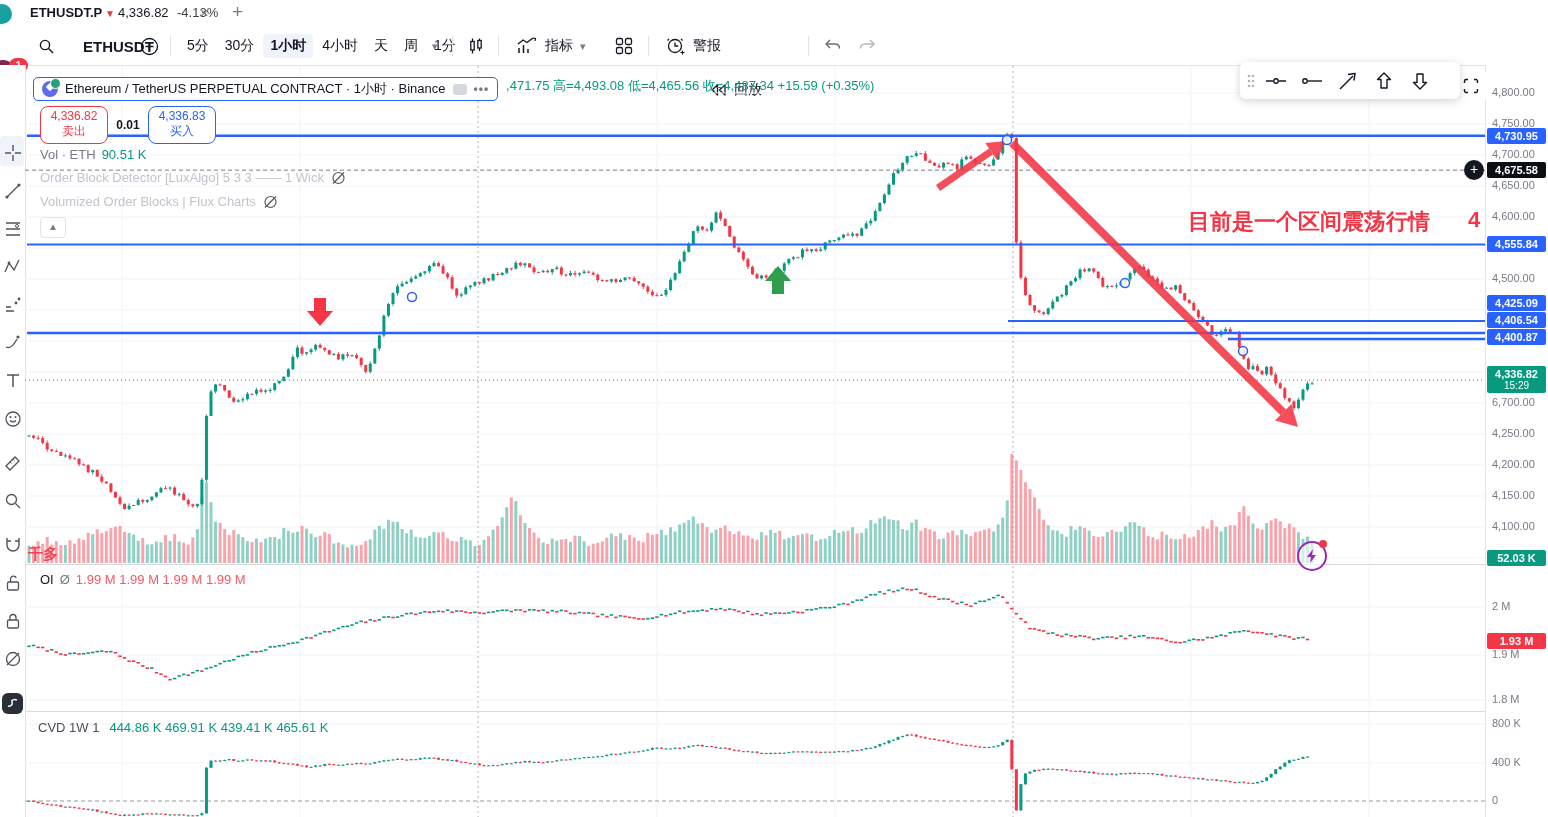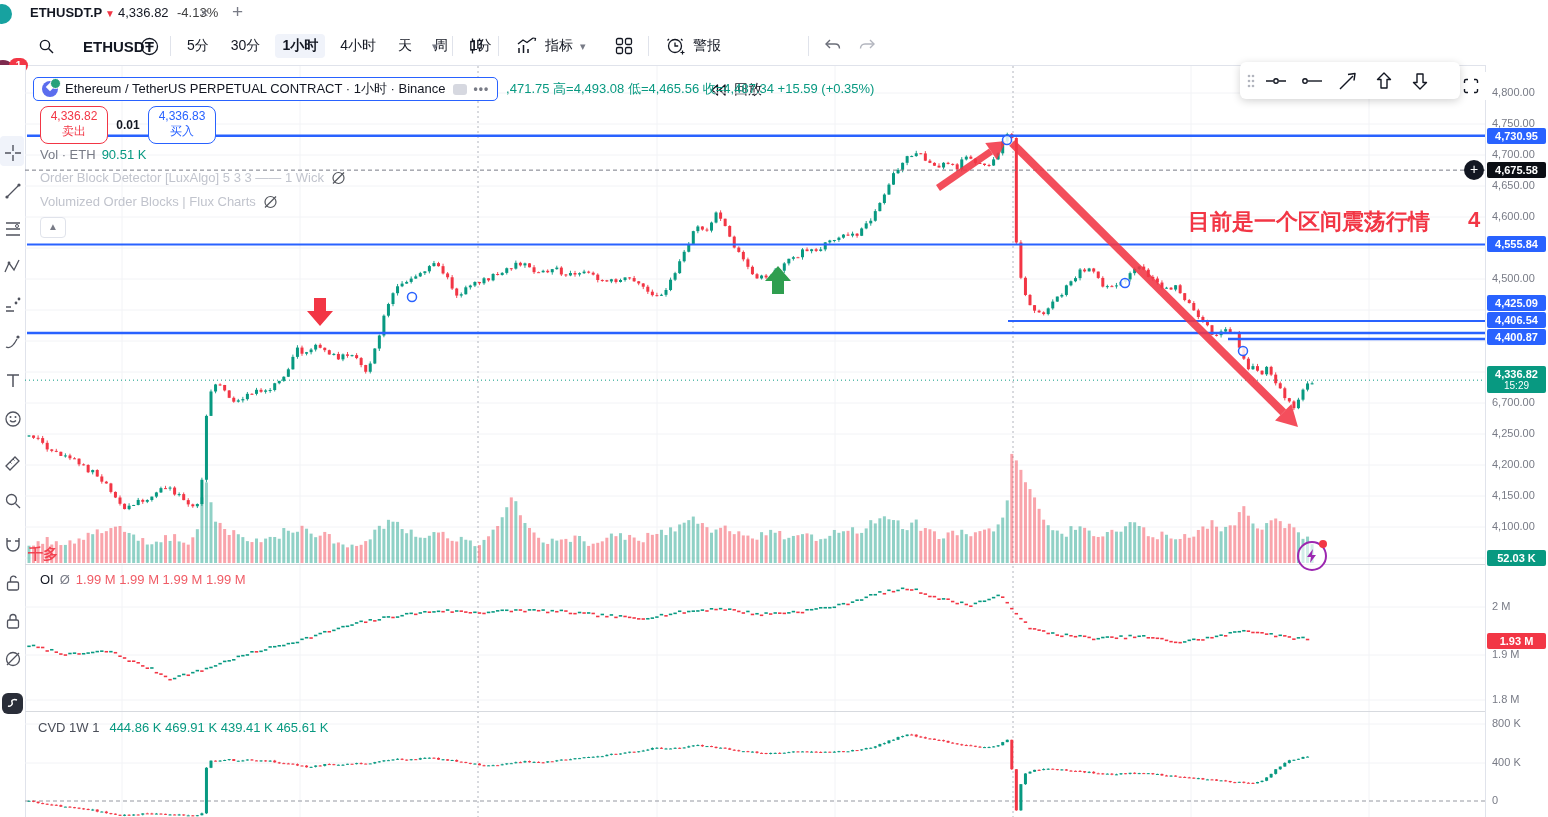--- a/index.html
+++ b/index.html
@@ -25,21 +25,21 @@
   .tool{position:absolute;left:3px;width:20px;height:20px;}
   #tool-sel{position:absolute;left:0px;top:71px;width:24px;height:30px;background:#F0F3FA;border-radius:4px;}
   
   #chart{position:absolute;left:25px;top:65px;}
   #axis{position:absolute;left:1485px;top:65px;width:63px;height:752px;background:#fff;border-left:1px solid #E0E3EB;padding-left:24px;}
   .tick{position:absolute;left:6px;font-size:11px;color:#787B86;white-space:nowrap;}
   .badge{position:absolute;left:1px;width:59px;border-radius:2px;color:#fff;font-size:11px;font-weight:bold;
          text-align:center;padding:2px 0;white-space:nowrap;}
   .psep{position:absolute;left:25px;width:1523px;height:1px;background:#D7DADF;}
   
-  #legend-row{position:absolute;left:33px;top:77px;display:flex;align-items:center;gap:8px;}
+  #legend-row{position:absolute;left:33px;top:77px;display:flex;gap:8px;}
   #legend-pill{display:flex;align-items:center;gap:7px;height:22px;padding:0 8px;border:1px solid #2962FF;border-radius:5px;background:#fff;font-size:13px;}
   #ethlogo{position:relative;width:16px;height:16px;border-radius:50%;background:#5b6dee;}
   #ethlogo:before{content:"";position:absolute;left:5px;top:3px;width:6px;height:6px;background:#fff;transform:rotate(45deg);}
   #ethlogo .pair{position:absolute;right:-3px;top:-3px;width:9px;height:9px;border-radius:50%;background:#26A17B;border:1px solid #fff;}
   #legend-eye{width:14px;height:11px;background:#D6D8E0;border-radius:3px;}
   #legend-more{color:#787B86;font-weight:bold;letter-spacing:1px;font-size:12px;}
   #ohlc{font-size:13px;color:#089981;white-space:nowrap;}
   #orderrow{position:absolute;left:40px;top:106px;display:flex;align-items:center;}
   .obtn{width:66px;height:34px;border-radius:8px;background:#fff;text-align:center;font-size:12px;line-height:15px;padding-top:2px;cursor:pointer;}
   #sellbtn{border:1.5px solid #F23645;color:#F23645;}
@@ -95,21 +95,21 @@
         </svg>
       <span style="margin-left:7px;font-weight:bold;font-size:15px;">ETHUSDT</span>
     </div>
     <div class="tbtn" style="left:140px;">
       <svg width="19" height="19" viewBox="0 0 19 19">
           <circle cx="9.5" cy="9.5" r="8" fill="none" stroke="#131722" stroke-width="1.3"></circle>
           <path d="M9.5 5.5v8M5.5 9.5h8" stroke="#131722" stroke-width="1.3"></path>
         </svg>
     </div>
     <div class="sep" style="left:170px;"></div>
-    <div class="tbtn" style="left:180px;gap:8px;" id="intervals">
+    <div class="tbtn" style="left:180px;gap:2px;" id="intervals">
         <span class="interval">5分</span>
         <span class="interval">30分</span>
         <span class="interval active">1小时</span>
         <span class="interval">4小时</span>
         <span class="interval">天</span>
         <span class="interval">周</span>
         <span class="interval">1分</span>
       </div>
     <div class="tbtn" style="left:432px;color:#787B86;font-size:11px;">▾</div>
     <div class="sep" style="left:452px;"></div>

